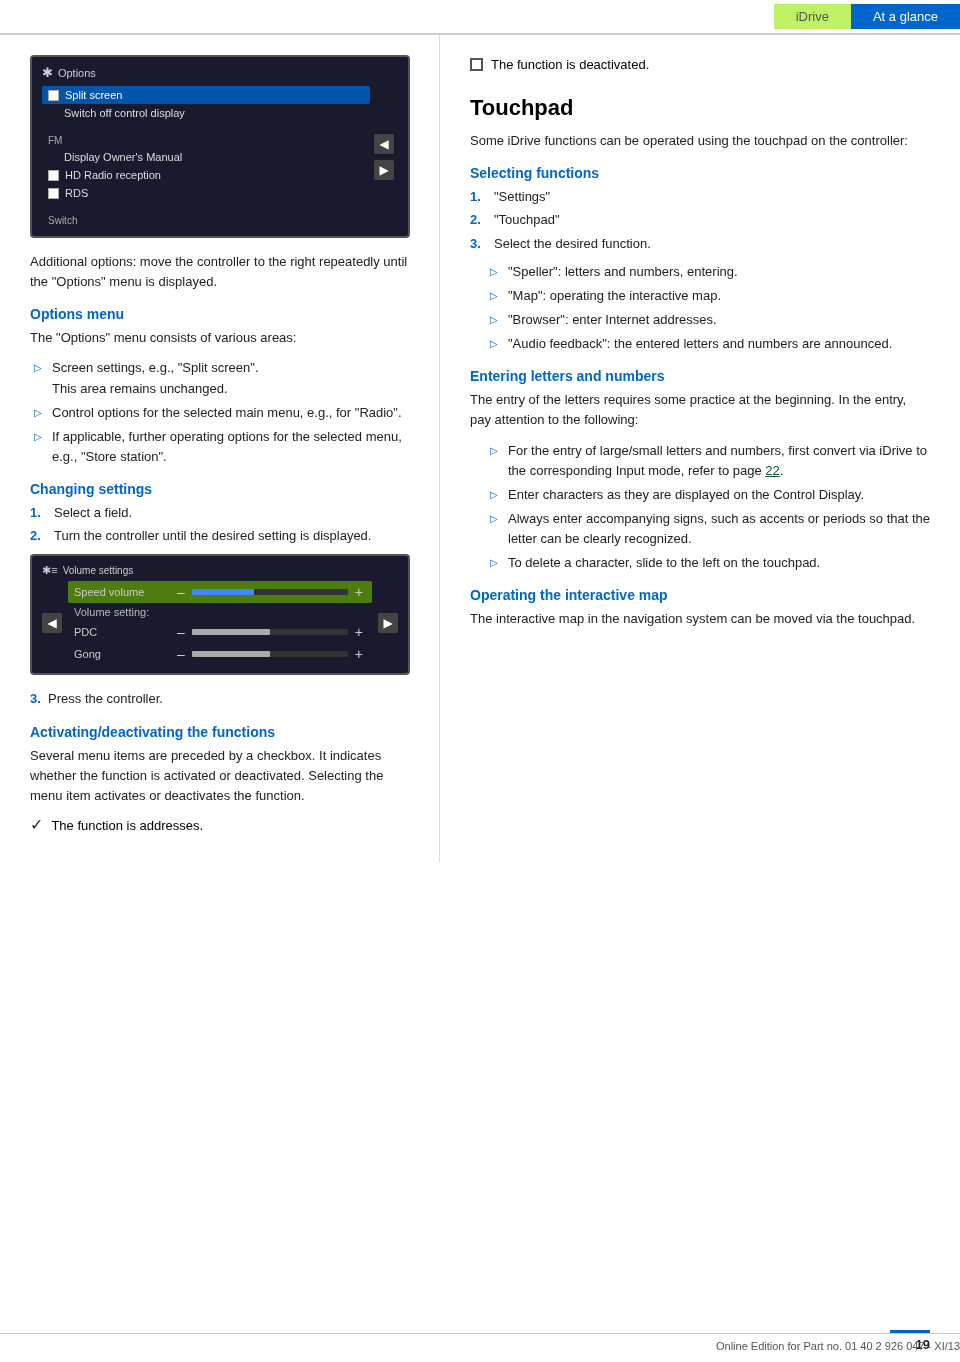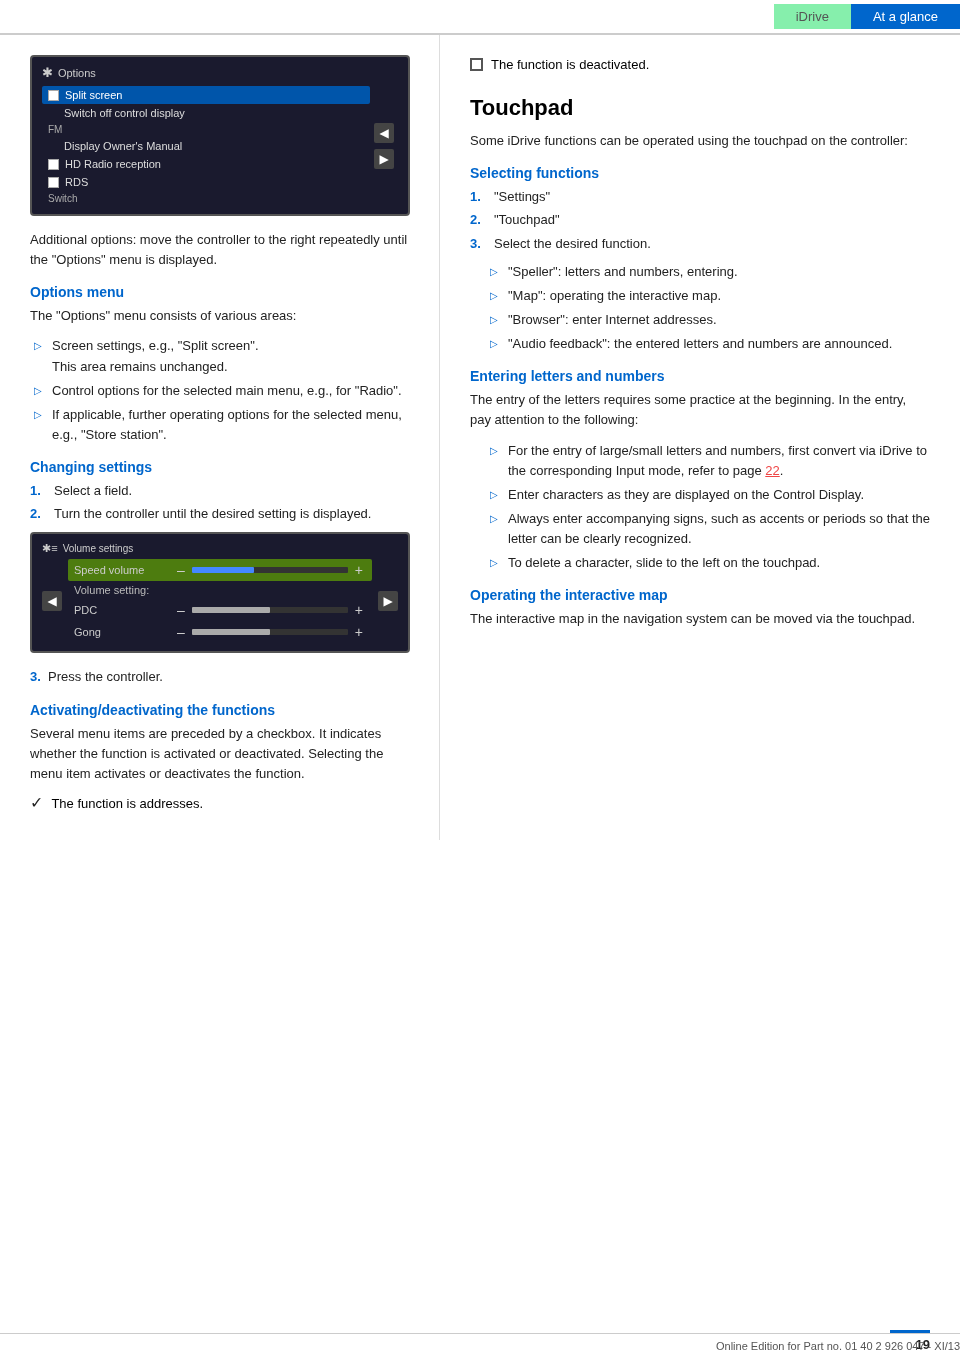--- a/index.html
+++ b/index.html
@@ -22,21 +22,21 @@
       padding: 4px 0;
       margin-bottom: 0;
     }
     .header-tabs {
       display: flex;
     }
     .header-tab {
       padding: 5px 22px;
       font-size: 13px;
       color: #555;
-      background: #86efac;
+      background: #bef264;
     }
     .header-tab.active {
       background: #0066cc;
       color: #fff;
     }
 
     
     .content {
       display: flex;
       padding: 0;
@@ -97,20 +97,21 @@
     .screen-menu-item .check-box.checked {
       background: #fff;
       display: flex;
       align-items: center;
       justify-content: center;
     }
     .screen-section-label {
       color: #aaa;
       font-size: 10px;
       padding: 2px 6px;
+      margin-top: 11px;
     }
     .screen-arrow-left {
       display: flex;
       align-items: center;
       justify-content: space-between;
     }
     .arrow-btn {
       width: 20px;
       height: 20px;
       background: #444;
@@ -494,21 +495,21 @@
       <li>"Speller": letters and numbers, entering.</li>
       <li>"Map": operating the interactive map.</li>
       <li>"Browser": enter Internet addresses.</li>
       <li>"Audio feedback": the entered letters and numbers are announced.</li>
     </ul>
 
     <div class="section-heading">Entering letters and numbers</div>
     <p>The entry of the letters requires some practice at the beginning. In the entry, pay attention to the following:</p>
 
     <ul class="sub-arrow-list">
-      <li>For the entry of large/small letters and numbers, first convert via iDrive to the corresponding Input mode, refer to page <span style="color:#ef4444;text-decoration:underline;">22</span>.</li>
+      <li>For the entry of large/small letters and numbers, first convert via iDrive to the corresponding Input mode, refer to page <span style="color:#14532d;text-decoration:underline;">22</span>.</li>
       <li>Enter characters as they are displayed on the Control Display.</li>
       <li>Always enter accompanying signs, such as accents or periods so that the letter can be clearly recognized.</li>
       <li>To delete a character, slide to the left on the touchpad.</li>
     </ul>
 
     <div class="section-heading">Operating the interactive map</div>
     <p>The interactive map in the navigation system can be moved via the touchpad.</p>
 
   </div>
 

